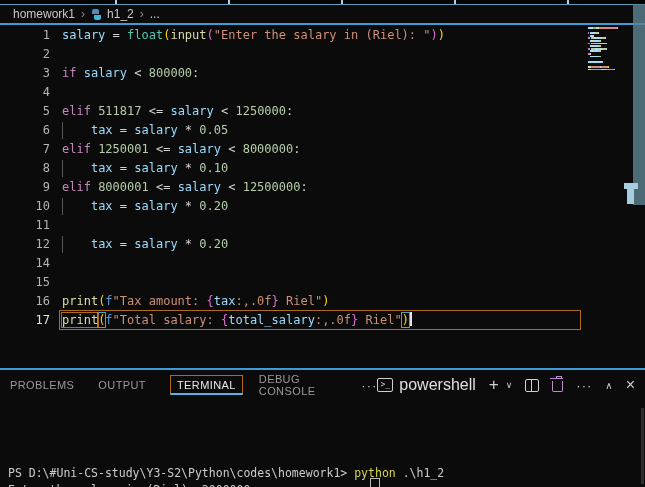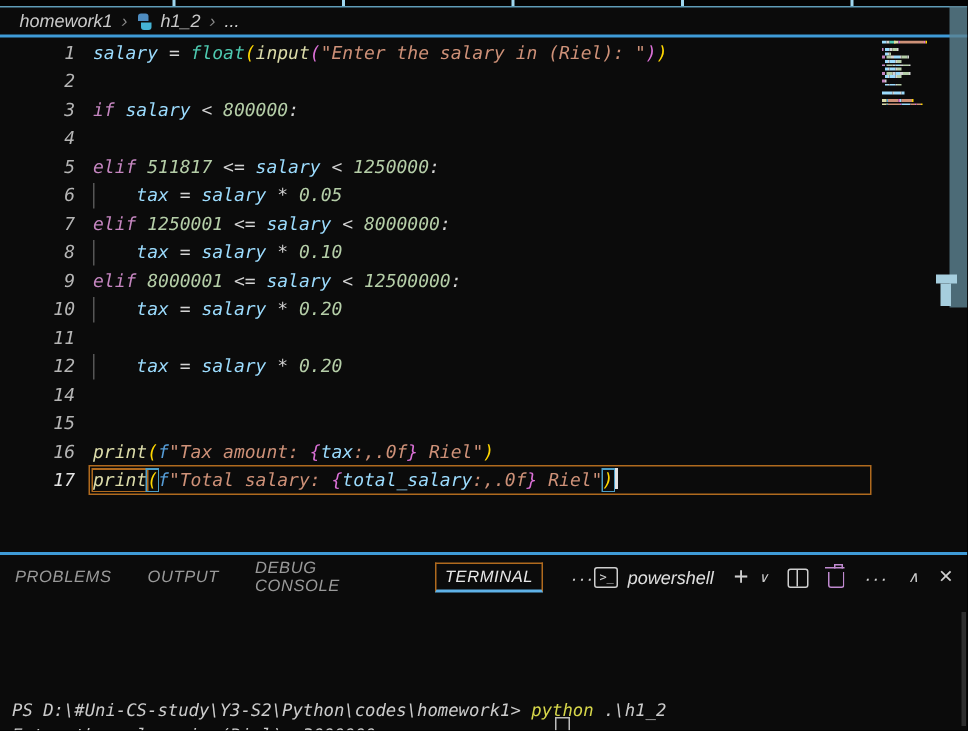--- a/index.html
+++ b/index.html
@@ -1,17 +1,17 @@
 <!DOCTYPE html>
 <html style="--accent: #3f9bd8; --orange: #b06a1e; --bm: #4d9fc7; --tabu: #5fb2e8; --kw: #C586C0; --var: #9CDCFE; --num: #B5CEA8; --str: #CE9178; --cls: #4EC9B0; --fn: #DCDCAA; --op: #D4D4D4; --b1: #FFD700; --b2: #DA70D6; --f: #569CD6; --tt: #cccccc; --cmd: #d6d64a; --python_icon: #519aba; --scrollbar: #5d8392;"><head>
 <meta charset="utf-8">
 <style>
   html,body{margin:0;padding:0;background:#000;}
   .app{position:relative;width:645px;height:487px;background:#0b0b0b;overflow:hidden;
-       font-family:"Liberation Sans",sans-serif;font-style:italic;}
+       font-family:"Liberation Sans",sans-serif;}
 
   
   .topstrip{position:absolute;top:0;left:0;right:0;height:4px;background:#040404;
             border-bottom:1px solid #5f9cb8;}
   .topstrip .tick{position:absolute;bottom:0;width:2px;height:4px;background:#9fd6ee;}
 
   
   .breadcrumb{position:absolute;top:5px;left:0;right:0;height:18px;display:flex;align-items:center;
               padding-left:13px;font-size:12px;color:#c9c9c9;border-bottom:2px solid var(--accent);}
   .crumb-sep{color:#8a8a8a;margin:0 6px;font-size:12px;}
@@ -54,21 +54,21 @@
   
   .panelbar{position:absolute;top:368px;left:0;right:0;height:32px;border-top:2px solid var(--accent);
             display:flex;align-items:center;padding:0 10px;box-sizing:border-box;background:#0b0b0b;}
   .ptab{font-size:11px;letter-spacing:.4px;color:#9a9a9a;margin-right:24px;padding:4px 0;cursor:default;}
   .ptab.active{color:#e8e8e8;border:1px solid var(--orange);border-bottom:2px solid var(--tabu);
                padding:3px 6px 2px;margin-right:16px;}
   .tabs-more{color:#cfcfcf;font-size:13px;letter-spacing:1px;margin-left:2px;}
   .pactions{margin-left:auto;display:flex;align-items:center;gap:13px;color:#cfcfcf;}
   .psicon{width:14px;height:12px;border:1px solid #cfcfcf;border-radius:2px;font-size:8px;
           line-height:11px;text-align:center;font-family:"DejaVu Sans Mono",monospace;}
-  .shell-label{font-size:12px;color:#e0e0e0;margin-left:-7px;}
+  .shell-label{font-size:16px;color:#e0e0e0;margin-left:-7px;}
   .icon-plus{font-size:17px;font-weight:300;line-height:14px;}
   .icon-chev{font-size:9px;color:#cfcfcf;margin-left:-6px;}
   .spliticon{width:12px;height:11px;border:1px solid #cfcfcf;border-radius:2px;position:relative;}
   .spliticon::before{content:"";position:absolute;left:5px;top:0;bottom:0;width:1px;background:#cfcfcf;}
   .trashicon{width:9px;height:10px;border:1px solid #c08ad0;border-top:none;
              border-radius:0 0 2px 2px;position:relative;margin-top:3px;}
   .trashicon::before{content:"";position:absolute;top:-3px;left:-3px;width:13px;height:1px;background:#c08ad0;}
   .trashicon::after{content:"";position:absolute;top:-5px;left:3px;width:4px;height:2px;border:1px solid #c08ad0;border-bottom:none;}
   .icon-ellipsis{font-size:13px;letter-spacing:1px;}
   .icon-up{font-size:10px;}
@@ -252,22 +252,22 @@
       </div>
     </div>
   <div class="vscroll"></div>
   <div class="tshape-bar"></div>
   <div class="tshape-stem"></div>
 
   <div class="panelbar">
     <span id="ptabs" style="display:flex;align-items:center;">
         <span class="ptab">PROBLEMS</span>
         <span class="ptab">OUTPUT</span>
+        <span class="ptab active">TERMINAL</span>
         <span class="ptab">DEBUG CONSOLE</span>
-        <span class="ptab active">TERMINAL</span>
       </span>
     <span class="tabs-more">···</span>
     <span class="pactions">
       <span class="psicon">&gt;_</span>
       <span class="shell-label">powershell</span>
       <span class="icon-plus">+</span>
       <span class="icon-chev">∨</span>
       <span class="spliticon"></span>
       <span class="trashicon"></span>
       <span class="icon-ellipsis">···</span>

